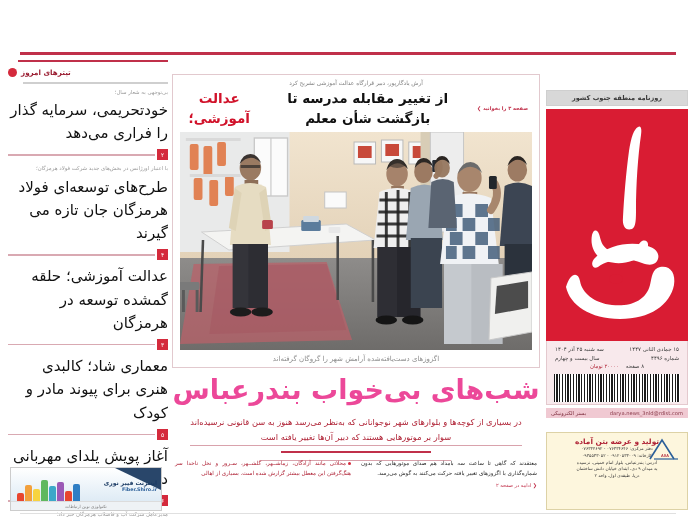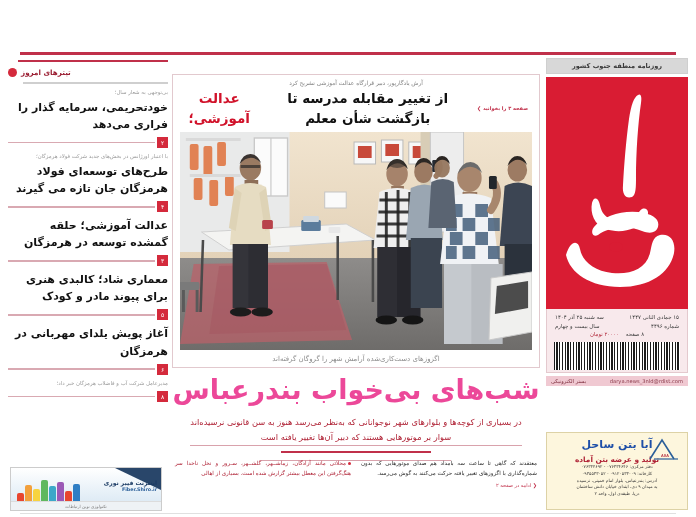--- a/index.html
+++ b/index.html
@@ -82,22 +82,22 @@
   .kicker {
     font-size: 5.4px;
     color: #9a9a9a;
     line-height: 1.35;
     margin-bottom: 3px;
     padding-left: 4px;
     text-align: right;
   }
 
   .hl-title {
-    font-size: 11px;
-    font-weight: bold;
+    font-size: 15px;
+    font-weight: normal;
     color: #111111;
     line-height: 1.55;
     letter-spacing: -0.3px;
     text-align: right;
     padding-left: 2px;
   }
 
   .hl-footer {
     display: flex;
     flex-direction: row;
@@ -314,20 +314,21 @@
 
   .mh-strip {
     background: #d8d8d8;
     color: #3a3a3a;
     font-size: 6.6px;
     font-weight: bold;
     text-align: center;
     padding: 3px 0;
     letter-spacing: -.2px;
     border: 1px solid #cfcfcf;
+    margin-top: 32px;
   }
 
   .mh-logo {
     position: relative;
     background: #d91c33;
     height: 232px;
     margin-top: 3px;
     overflow: hidden;
   }
   .mh-logo svg { position: absolute; inset: 0; width: 100%; height: 100%; }
@@ -676,21 +677,21 @@
             <ellipse cx="268" cy="36" rx="8" ry="9.5" fill="#96775f" opacity=".95"></ellipse>
             <path d="M260 33 q8 -10 16 -1 q-2 -8 -8 -8 q-6 0 -8 9z" fill="#2a2522"></path>
             <path d="M257 50 q12 -6 23 0 l3 46 l-29 0z" fill="#5a6472"></path>
           </g>
 
           <polygon points="318,146 360,140 360,200 316,208" fill="#f0f0ee" stroke="#c9c9c9"></polygon>
           <polygon points="324,154 356,149 356,176 322,182" fill="#4c4c4c"></polygon>
         </svg>
       </div>
 
-      <div class="photo-caption">اگزوزهای دست‌کاری‌شده آرامش شهر را گروگان گرفته‌اند</div>
+      <div class="photo-caption">اگزوزهای دست‌یافته‌شده آرامش شهر را گروگان گرفته‌اند</div>
     </div>
 
     <div class="main-headline">شب‌های بی‌خواب بندرعباس</div>
 
     <div class="main-sub">
       <span>در بسیاری از کوچه‌ها و بلوارهای شهر نوجوانانی که به‌نظر می‌رسد هنوز به سن قانونی نرسیده‌اند</span><br>
       <span>سوار بر موتورهایی هستند که دبیر آن‌ها تغییر یافته است</span>
     </div>
 
     <div class="sub-rule"></div>
@@ -747,21 +748,20 @@
       <span class="ltr">darya.news_3nld@rdist.com</span>
     </div>
   </div>
 
   <div class="ad-right">
     <svg class="ad-r-logo" viewBox="0 0 34 24">
       <polyline points="2,22 14,3 26,22" fill="none" stroke="#2b5f99" stroke-width="1.6"></polyline>
       <line x1="6" y1="22" x2="30" y2="22" stroke="#2b5f99" stroke-width="1.2"></line>
       <text x="17" y="20" font-size="4" fill="#b02437" text-anchor="middle" font-family="'Liberation Sans',sans-serif">ABA</text>
     </svg>
-    <div class="ad-r-title">آبا بتن ساحل</div>
     <div class="ad-r-sub">تولید و عرضه بتن آماده</div>
     <div class="ad-r-line">دفتر مرکزی: ۰۷۶۳۳۴۶۴۶ - ۰۷۶۳۳۴۶۹۲</div>
     <div class="ad-r-line">کارخانه: ۰۹۱۲۰۵۳۳۰۰۹ - ۰۹۳۵۵۳۳۰۵۲</div>
     <div class="ad-r-line">آدرس: بندرعباس، بلوار امام خمینی، نرسیده</div>
     <div class="ad-r-line">به میدان ۹ دی، ابتدای خیابان دانش ساختمان</div>
     <div class="ad-r-line">دریا، طبقه‌ی اول، واحد ۲</div>
   </div>
 
   <div class="bottom-rule"></div>
 </div>

